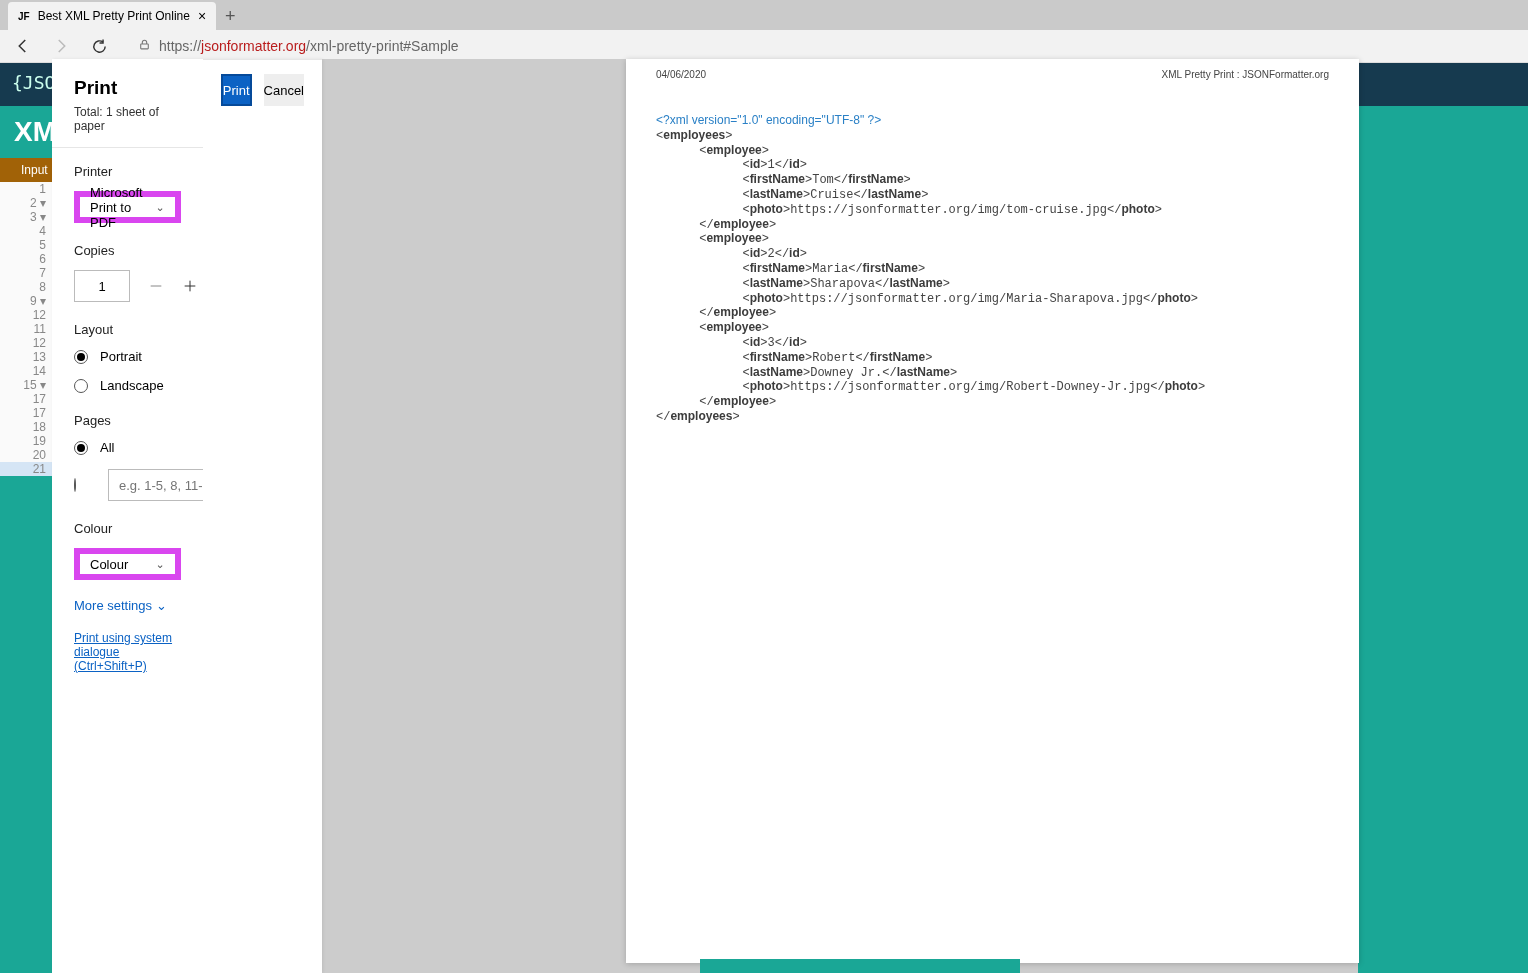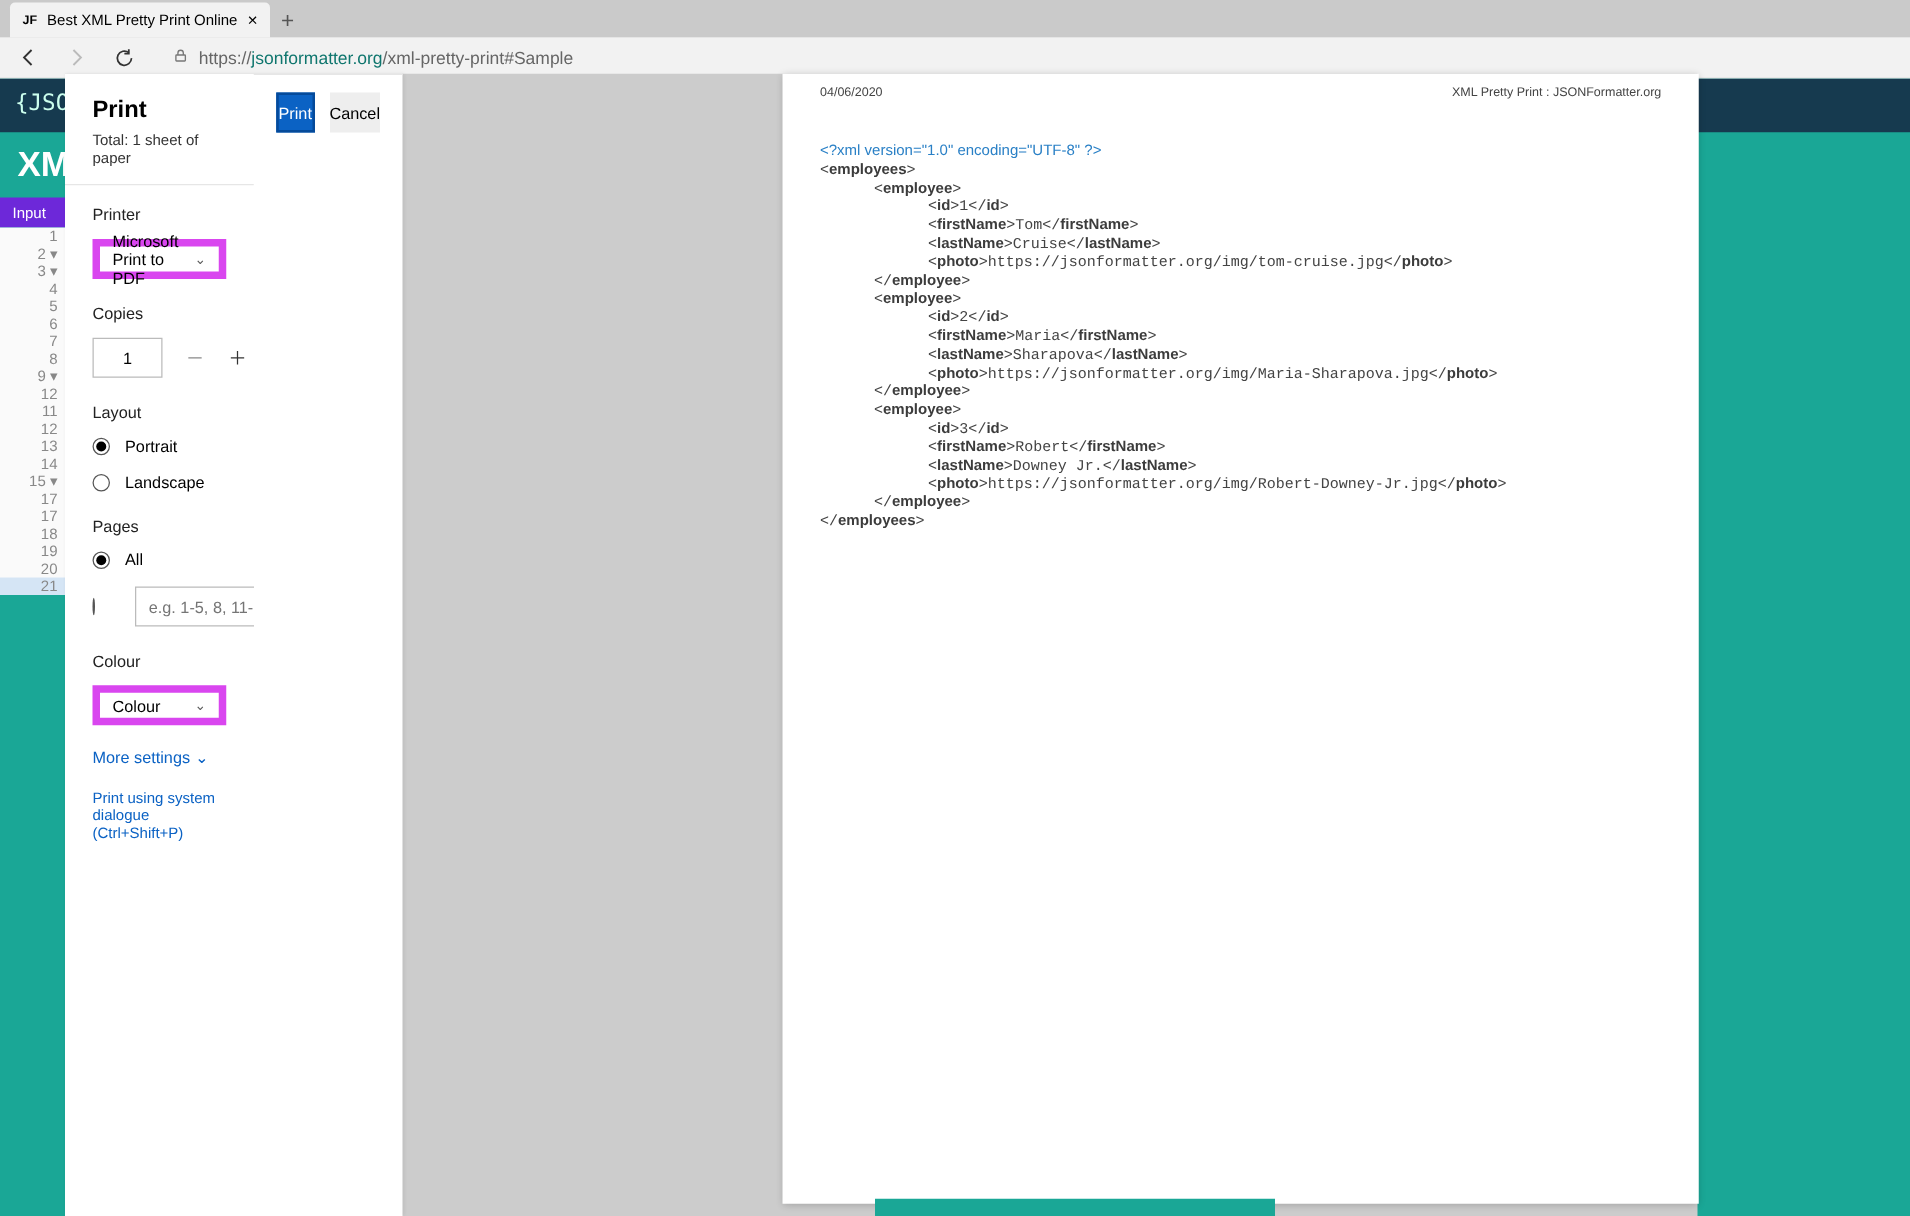--- a/index.html
+++ b/index.html
@@ -77,21 +77,21 @@
     .nav-icon.disabled { color: #aaa; }
     .url-area {
       flex: 1;
       display: flex;
       align-items: center;
       gap: 8px;
       font-size: 14px;
       color: #666;
       padding-left: 12px;
     }
-    .url-text .dark { color: #0f766e; }
+    .url-text .dark { color: #b91c1c; }
     
     .bg-page {
       position: absolute;
       top: 63px;
       left: 0;
       right: 0;
       bottom: 0;
       background: #1aa796;
     }
     .bg-header {
@@ -103,24 +103,24 @@
       font-family: monospace;
     }
     .bg-title {
       background: #1aa796;
       color: white;
       font-size: 28px;
       font-weight: bold;
       padding: 10px 14px;
     }
     .bg-toolbar {
-      background: #6d28d9;
+      background: #a16207;
       color: white;
       font-size: 12px;
-      padding: 5px 10px;
+      padding: 5px 21px;
       width: 52px;
     }
     .bg-lines {
       background: #fafafa;
       width: 52px;
       font-size: 12px;
       font-family: "Courier New", monospace;
       color: #888;
       text-align: right;
     }
@@ -250,20 +250,21 @@
       margin-top: 18px;
       cursor: pointer;
       display: flex;
       align-items: center;
       gap: 4px;
     }
     .sys-dialog {
       color: #0b62c4;
       font-size: 12px;
       margin-top: 18px;
+      text-decoration: underline;
       cursor: pointer;
     }
     .panel-footer {
       border-top: 1px solid #e6e6e6;
       padding: 14px 18px;
       display: flex;
       gap: 12px;
     }
     .btn {
       flex: 1;

